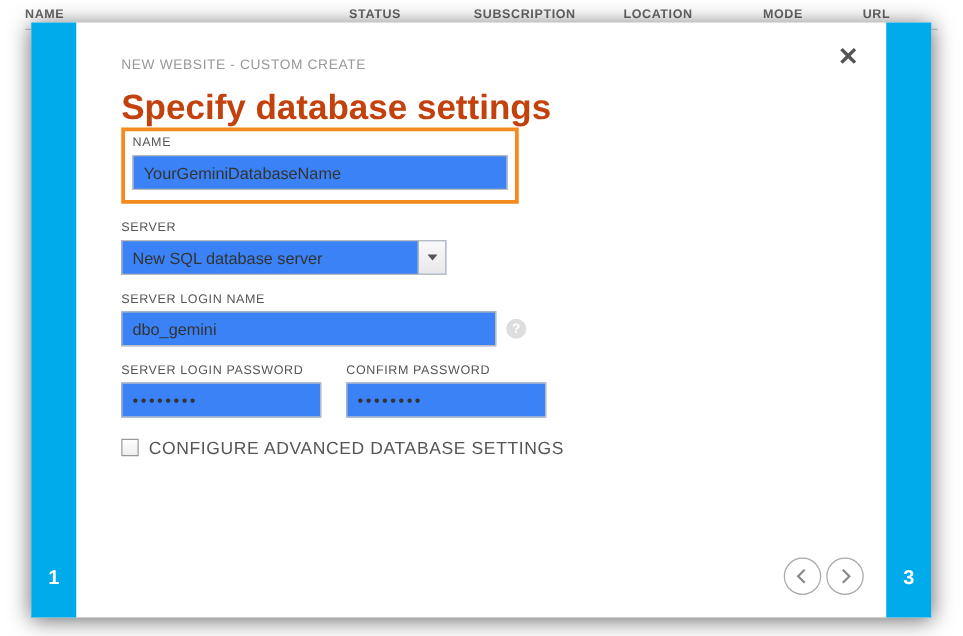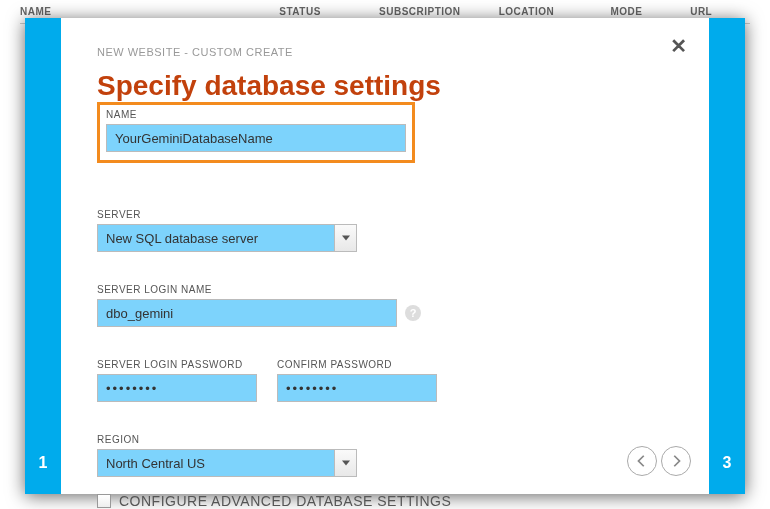--- a/index.html
+++ b/index.html
@@ -82,36 +82,36 @@
   font-size: 11px;
   color: #999;
   letter-spacing: 0.5px;
   margin-bottom: 12px;
 }
 .title {
   font-size: 28px;
   font-weight: 700;
   color: #c2410c;
 }
-.field-group { margin-bottom: 14px; margin-top: 32px; }
+.field-group { margin-bottom: 14px; }
 .label {
   font-size: 10px;
   color: #555;
   letter-spacing: 0.5px;
   margin-bottom: 4px;
   font-weight: 400;
 }
 .input {
   border: 1px solid #bbb;
   padding: 5px 8px;
   font-size: 13px;
   color: #333;
   width: 300px;
   height: 28px;
-  background: #7dd3fc;
+  background: #3b82f6;
 }
 .select-wrap {
   position: relative;
   width: 260px;
 }
 .select-wrap .input { width: 260px; padding-right: 28px; }
 .select-arrow {
   position: absolute;
   right: 1px;
   top: 1px;
@@ -244,31 +244,20 @@
       <div>
         <div class="label">SERVER LOGIN PASSWORD</div>
         <input class="input" type="text" value="••••••••" style="">
       </div>
       <div>
         <div class="label">CONFIRM PASSWORD</div>
         <input class="input" type="text" value="••••••••" style="">
       </div>
     </div>
 
-    <div class="field-group">
-      <div class="label">REGION</div>
-      <div class="select-wrap">
-        <input class="input" readonly="" value="North Central US" style="">
-        <div class="select-arrow">
-          <svg viewBox="0 0 10 6">
-              <path d="M0 0 L5 6 L10 0 Z" fill="#555"></path>
-            </svg>
-        </div>
-      </div>
-    </div>
 
     <div class="checkbox-row">
       <div class="checkbox"></div>
       <div class="checkbox-label">CONFIGURE ADVANCED DATABASE SETTINGS</div>
     </div>
 
     <div class="nav-arrows">
       <div class="nav-btn">
         <svg viewBox="0 0 16 16">
             <path d="M10 2 L4 8 L10 14" stroke="#888" stroke-width="2" fill="none"></path>

